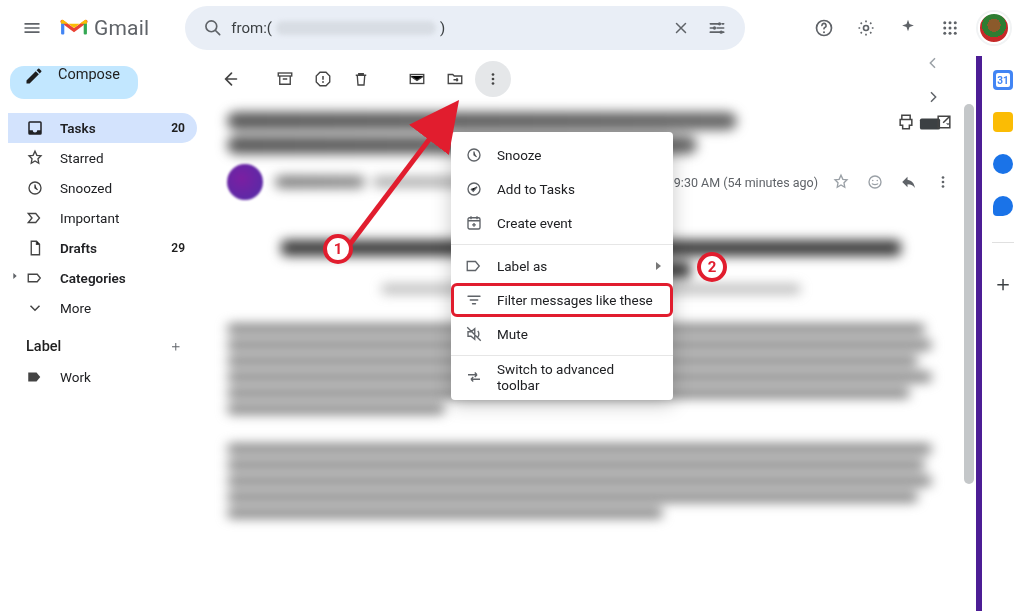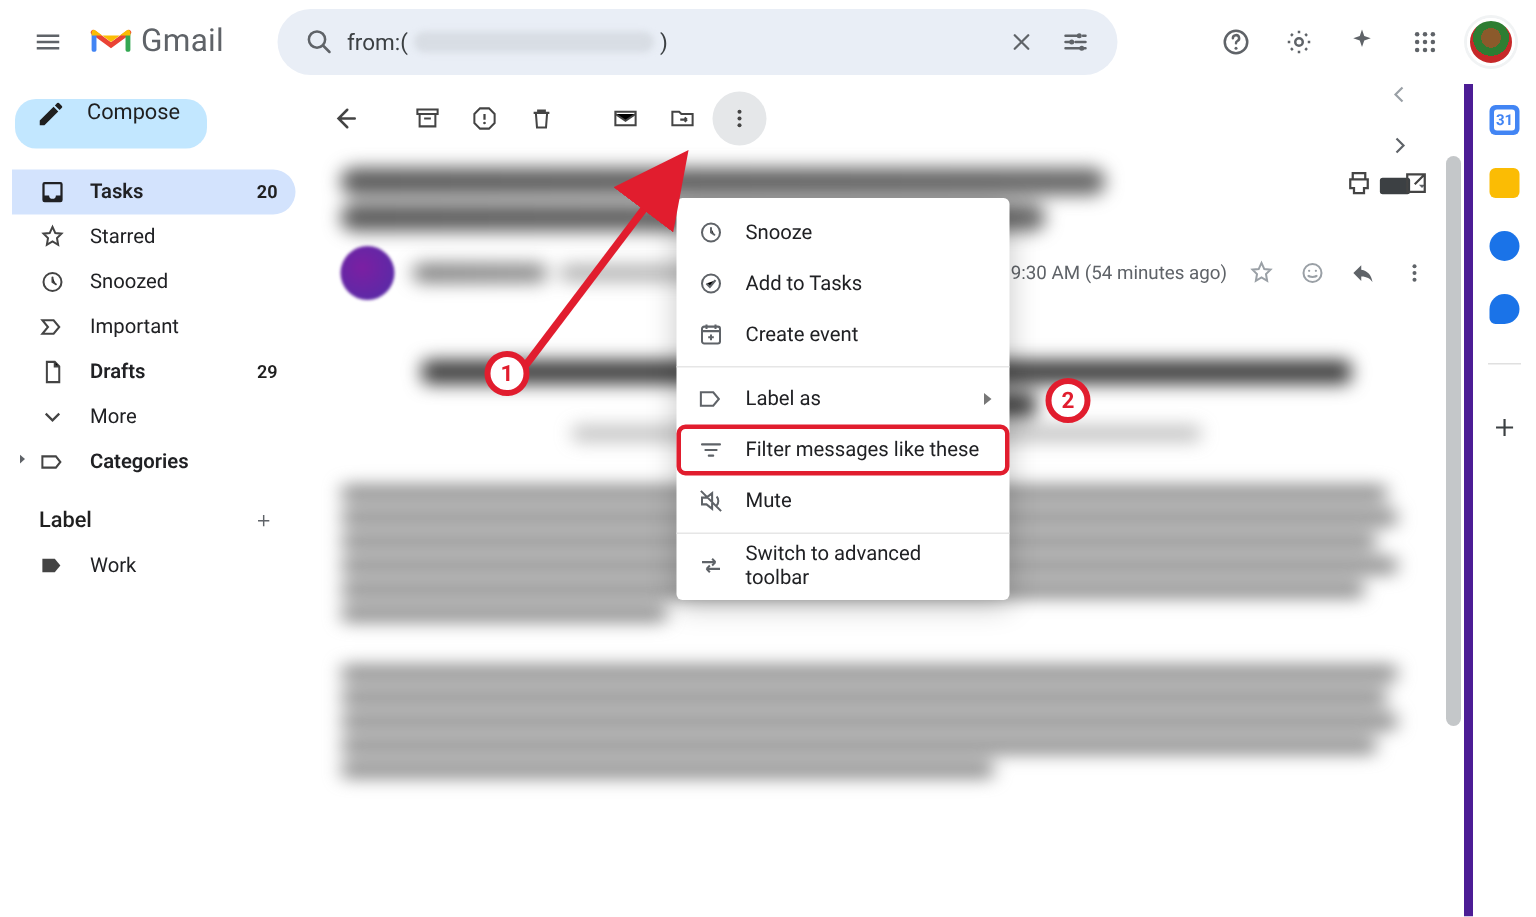--- a/index.html
+++ b/index.html
@@ -224,40 +224,40 @@
       <div class="nrow bold">
         <span class="nicon">
             <svg width="18" height="18" viewBox="0 0 24 24">
               <path fill="none" stroke="#444" stroke-width="1.8" d="M7 3h7l4 4v14H7z"></path>
               <path stroke="#444" stroke-width="1.8" d="M14 3v4h4"></path>
             </svg>
           </span>
         <span class="nlabel">Drafts</span>
         <span class="count">29</span>
       </div>
-      <div class="nrow">
-        <span class="nicon">
-            <svg width="18" height="18" viewBox="0 0 24 24">
-              <path fill="none" stroke="#444" stroke-width="2" d="M6 9l6 6 6-6"></path>
-            </svg>
-          </span>
-        <span class="nlabel">More</span>
-      </div>
       <div class="nrow bold">
         <span class="cat-caret">
             <svg width="10" height="10" viewBox="0 0 24 24">
               <path fill="#5f6368" d="M8 5l8 7-8 7z"></path>
             </svg>
           </span>
         <span class="nicon">
             <svg width="18" height="18" viewBox="0 0 24 24">
               <path fill="none" stroke="#444" stroke-width="1.8" d="M3 7h12l4 5-4 5H3z"></path>
             </svg>
           </span>
         <span class="nlabel">Categories</span>
+      </div>
+      <div class="nrow">
+        <span class="nicon">
+            <svg width="18" height="18" viewBox="0 0 24 24">
+              <path fill="none" stroke="#444" stroke-width="2" d="M6 9l6 6 6-6"></path>
+            </svg>
+          </span>
+        <span class="nlabel">More</span>
       </div>
     </div>
 
     <div class="labels-head">
       <span>Label</span>
       <span class="plus">＋</span>
     </div>
     <div class="nrow">
       <span class="nicon">
           <svg width="18" height="18" viewBox="0 0 24 24">

